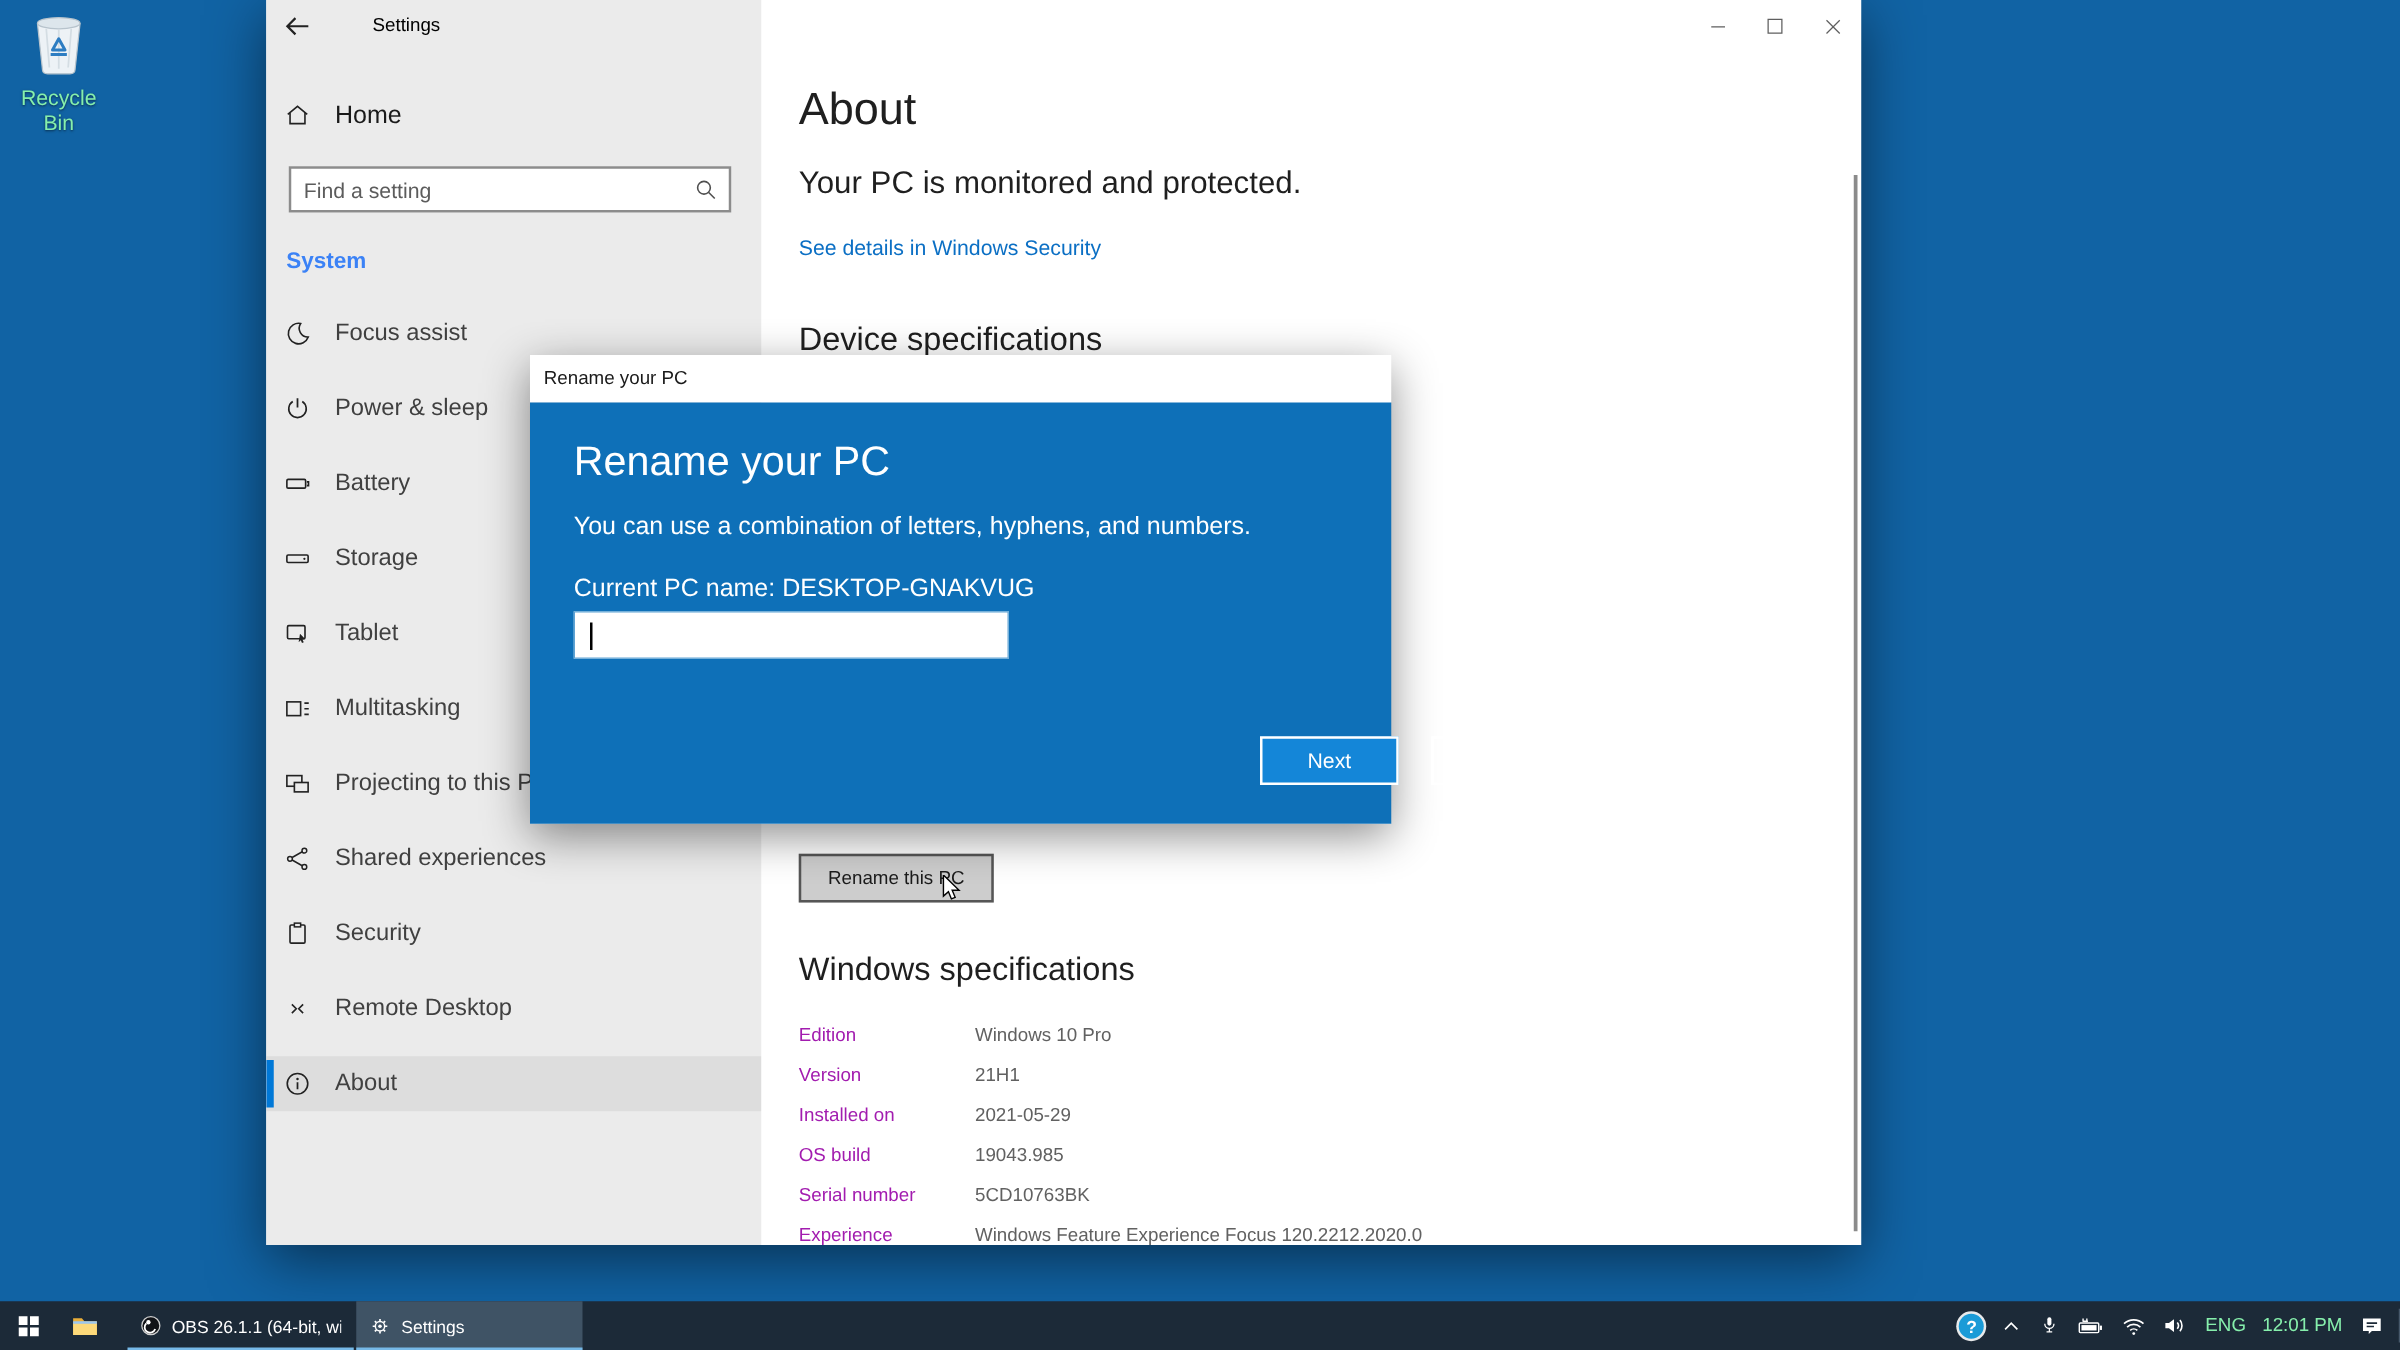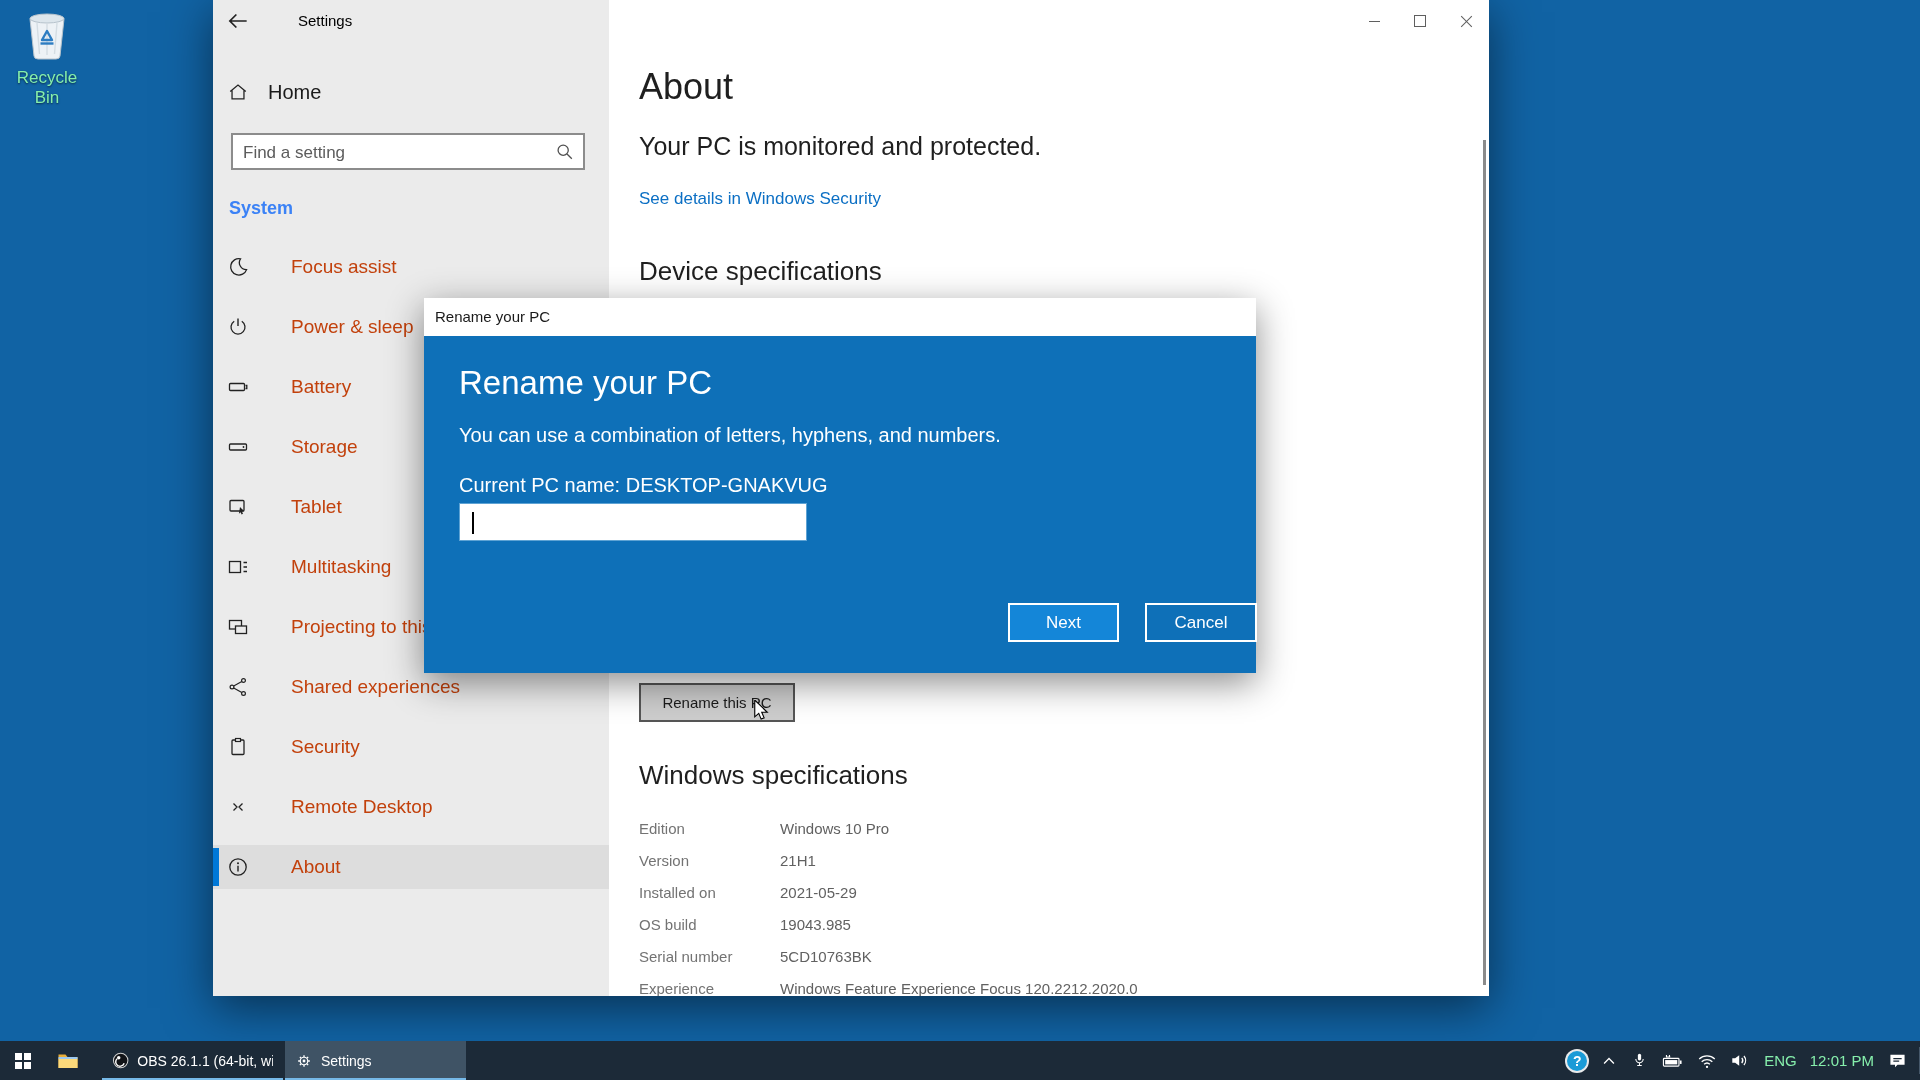--- a/index.html
+++ b/index.html
@@ -27,37 +27,37 @@
   .homerow{position:absolute;left:0;top:72px;width:396px;height:40px;display:flex;align-items:center;}
   .homerow .lbl{margin-left:55px;font-size:20px;color:#1a1a1a;}
   .searchbox{position:absolute;left:18px;top:133px;width:354px;height:37px;background:#fff;border:2px solid #8c8c8c;box-sizing:border-box;}
   .searchbox input{position:absolute;left:8px;top:0;width:300px;height:33px;border:none;outline:none;font-size:17px;color:#454545;background:transparent;font-family:inherit;}
   .searchbox input::placeholder{color:#5c5c5c;opacity:1;}
   .searchbox .mag{position:absolute;right:8px;top:7px;}
   .sysheader{position:absolute;left:16px;top:198px;font-size:18px;font-weight:bold;color:#3b82f6;}
 
   .item{position:absolute;left:0;width:396px;height:44px;display:flex;align-items:center;}
   .item .ic{position:absolute;left:14px;width:22px;height:22px;}
-  .item .lbl{margin-left:78px;font-size:19px;color:#c2410c;white-space:nowrap;}
+  .item .lbl{margin-left:55px;font-size:19px;color:#404040;white-space:nowrap;}
   .item.selected{background:rgba(0,0,0,.06);}
   .item.selected::before{content:'';position:absolute;left:0;top:3px;bottom:3px;width:6px;background:#0078d7;}
 
   .content-h1{position:absolute;left:426px;top:66px;font-size:36px;font-weight:300;color:#1f1f1f;}
   .sec-status{position:absolute;left:426px;top:132px;font-size:25px;font-weight:300;color:#1f1f1f;}
   .sec-link{position:absolute;left:426px;top:189px;font-size:17px;color:#0b6fc4;cursor:pointer;}
   .h2{position:absolute;left:426px;font-size:26px;font-weight:300;color:#1f1f1f;}
   .renamebtn{position:absolute;left:426px;top:683px;width:156px;height:39px;background:#cdcdcd;border:2px solid #565656;box-sizing:border-box;
              font-size:15px;color:#1b1b1b;display:flex;align-items:center;justify-content:center;font-family:inherit;}
   .specrow{position:absolute;left:426px;display:flex;}
-  .speclabel{width:141px;font-size:15px;color:#737373;}
+  .speclabel{width:141px;font-size:15px;color:#a21caf;}
   .specvalue{font-size:15px;color:#616161;white-space:nowrap;}
   .vscroll{position:absolute;left:1270px;top:140px;width:3px;height:845px;background:#8b8b8b;}
 
   
-  .dialog{position:absolute;left:424px;top:298px;width:832px;height:375px;z-index:5;box-shadow:0 10px 34px rgba(0,0,0,.45);}
+  .dialog{position:absolute;left:424px;top:284px;width:689px;height:375px;z-index:5;box-shadow:0 10px 34px rgba(0,0,0,.45);}
   .dtitlebar{position:absolute;left:0;top:0;right:0;height:38px;background:#fff;}
   .dtitle{position:absolute;left:11px;top:10px;font-size:15px;color:#1a1a1a;}
   .dbody{position:absolute;left:0;top:38px;right:0;bottom:0;background:#0e70b8;}
   .dheading{position:absolute;left:35px;top:28px;font-size:33px;font-weight:300;color:#fff;}
   .ddesc{position:absolute;left:35px;top:88px;font-size:20px;font-weight:300;color:#fff;}
   .dcurrent{position:absolute;left:35px;top:138px;font-size:20px;font-weight:300;color:#fff;}
   .dinput{position:absolute;left:35px;top:167px;width:348px;height:38px;background:#fff;border:1px solid #5ea3d4;box-sizing:border-box;}
   .dinput input{position:absolute;left:10px;top:2px;width:328px;height:32px;border:none;outline:none;font-size:18px;font-family:inherit;background:transparent;}
   .caret{position:absolute;left:12px;top:8px;width:1.5px;height:22px;background:#000;}
   .dbtn{position:absolute;top:267px;height:39px;border:2px solid #fff;box-sizing:border-box;color:#fff;font-size:17px;

